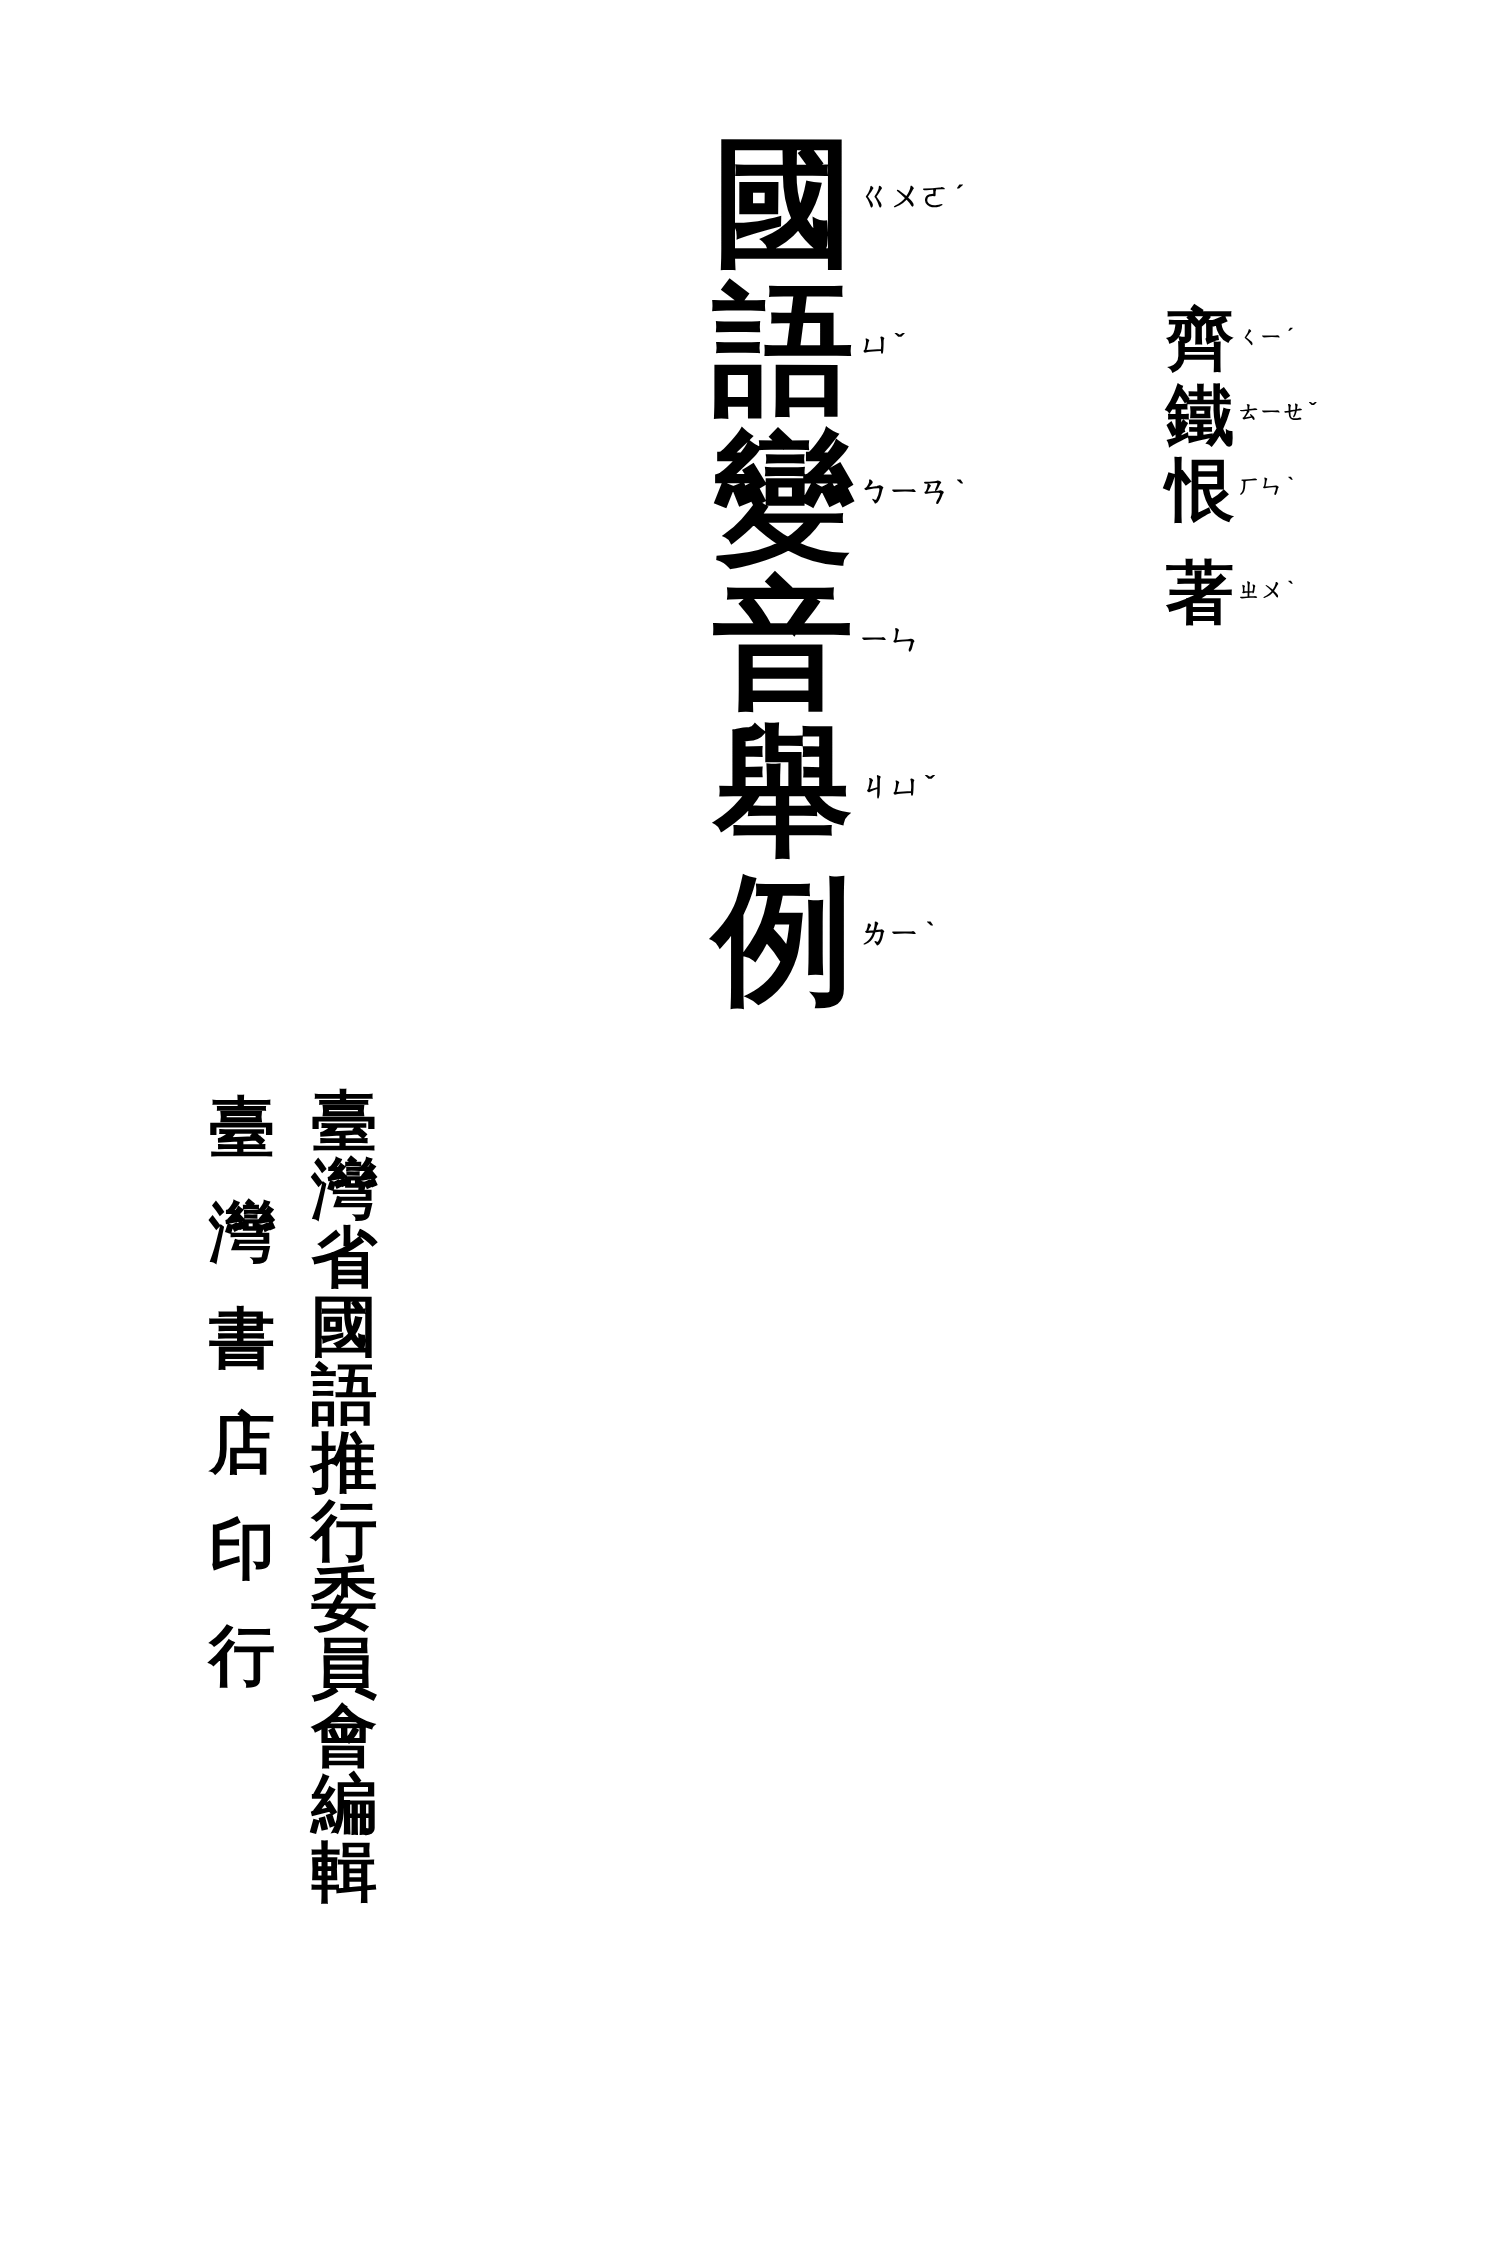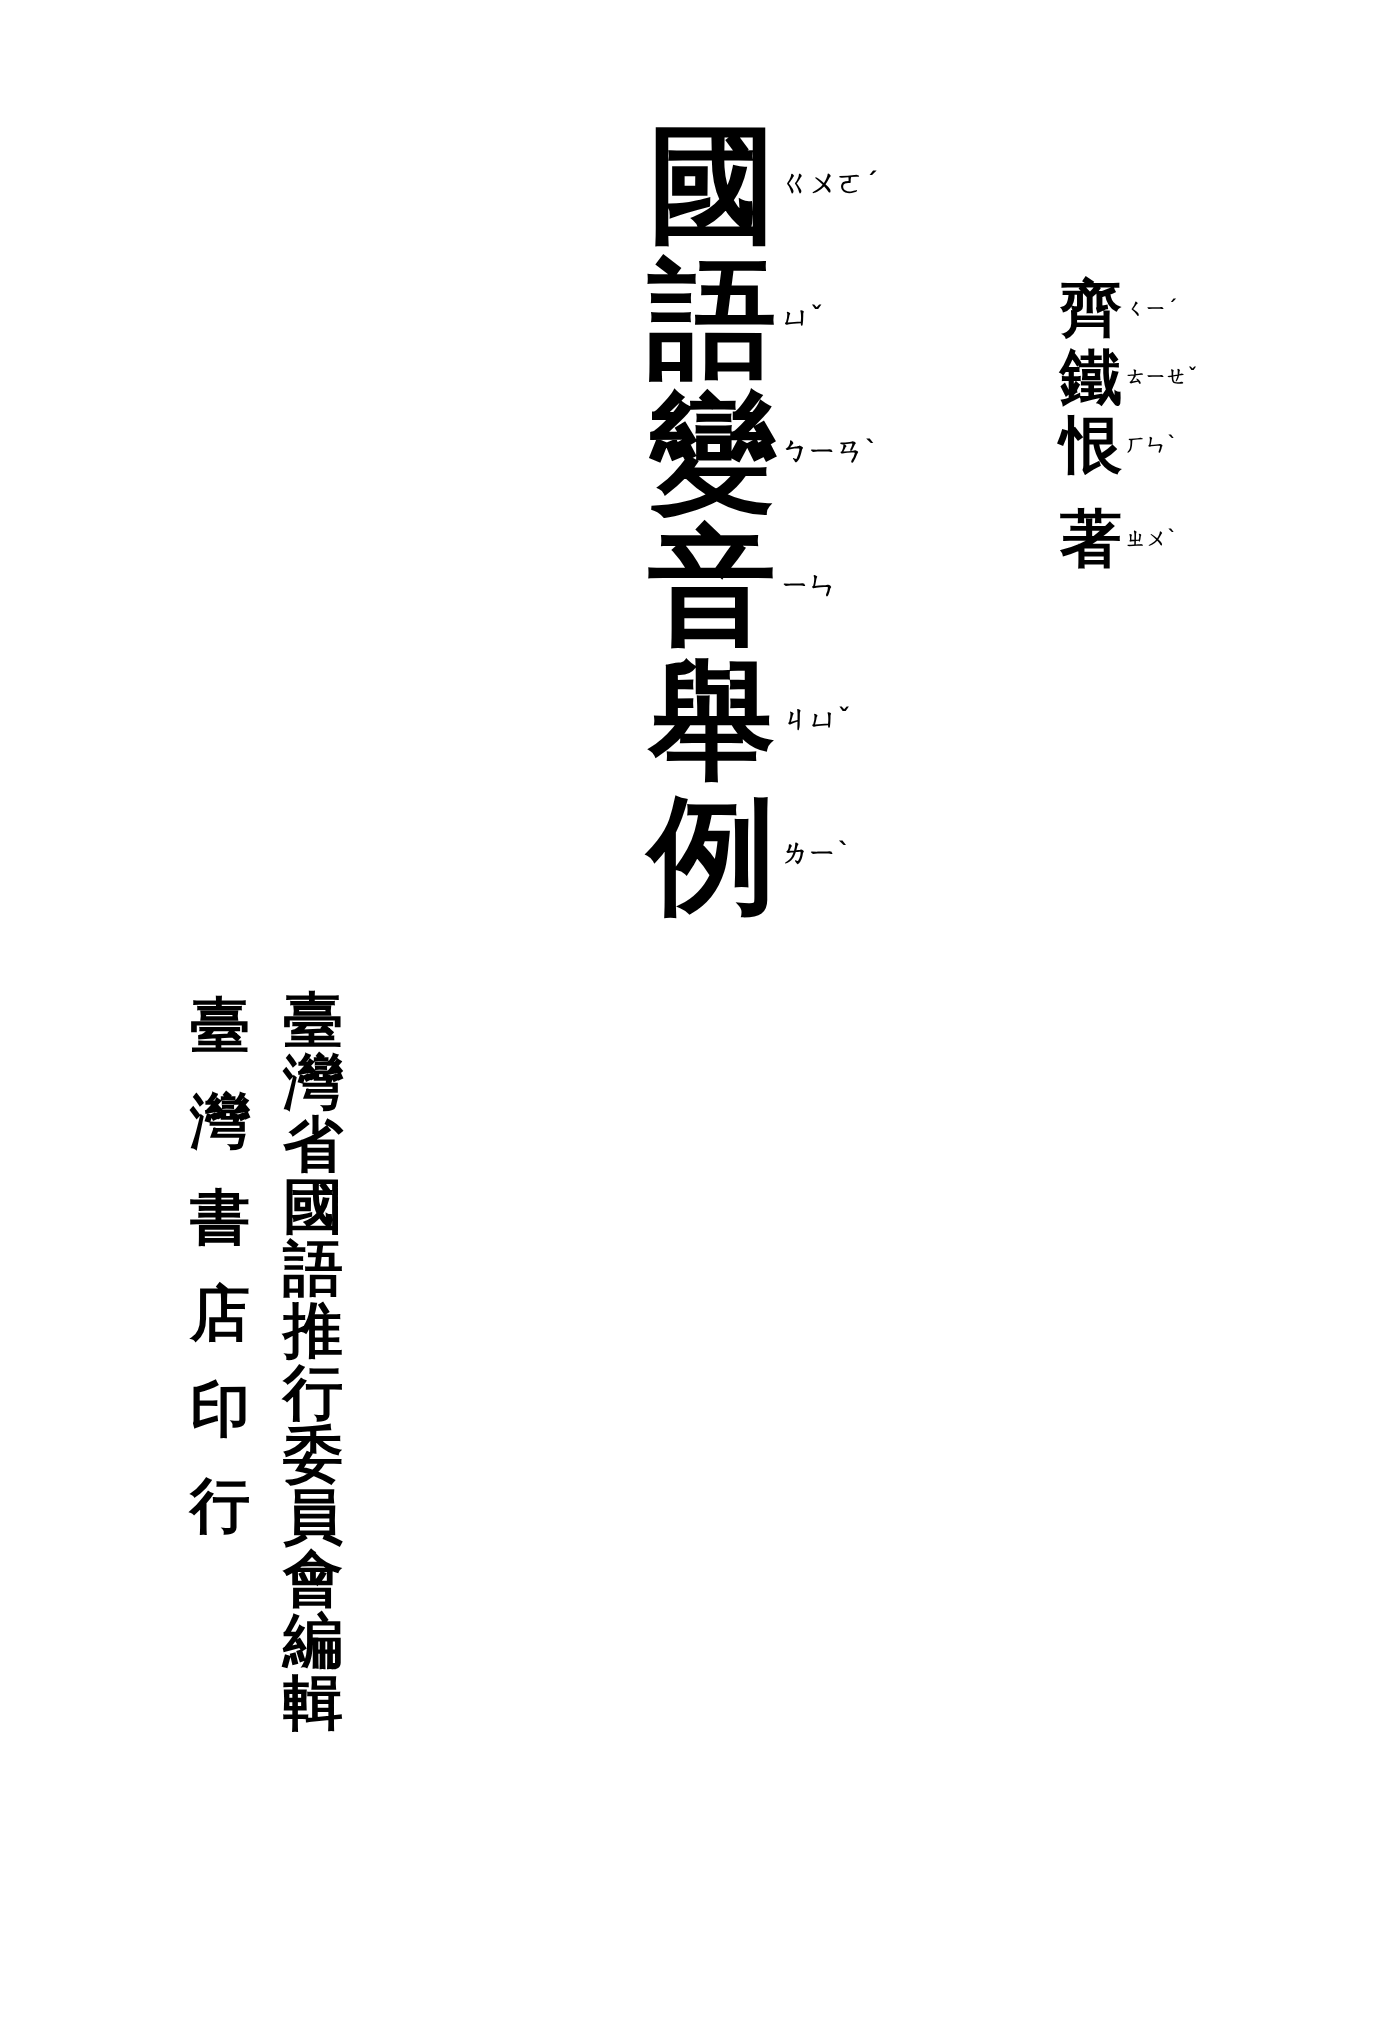--- a/index.html
+++ b/index.html
@@ -53,20 +53,21 @@
     line-height: 0.95;
     white-space: nowrap;
     font-family: "DejaVu Sans", "Liberation Sans", sans-serif;
     font-weight: 700;
   }
   .ruby .syl {
     display: flex;
     flex-direction: column;
     align-items: flex-start;
     position: relative;
+    font-family: Liberation Mono, monospace;
   }
   .ruby .bp { display: block; }
   .ruby .tone {
     position: absolute;
     left: 100%;
     top: 0;
     font-size: 0.95em;
     transform: translate(1px, -1px);
   }
 

